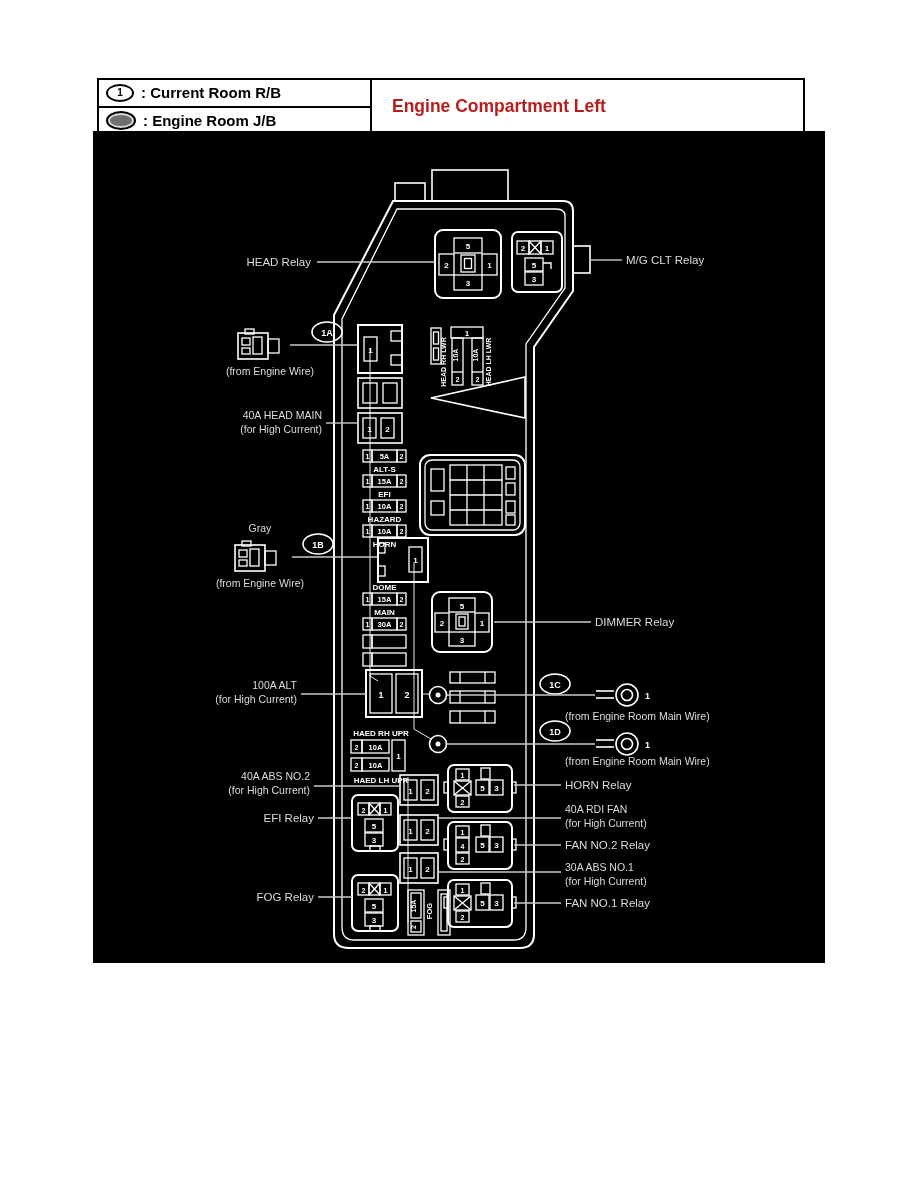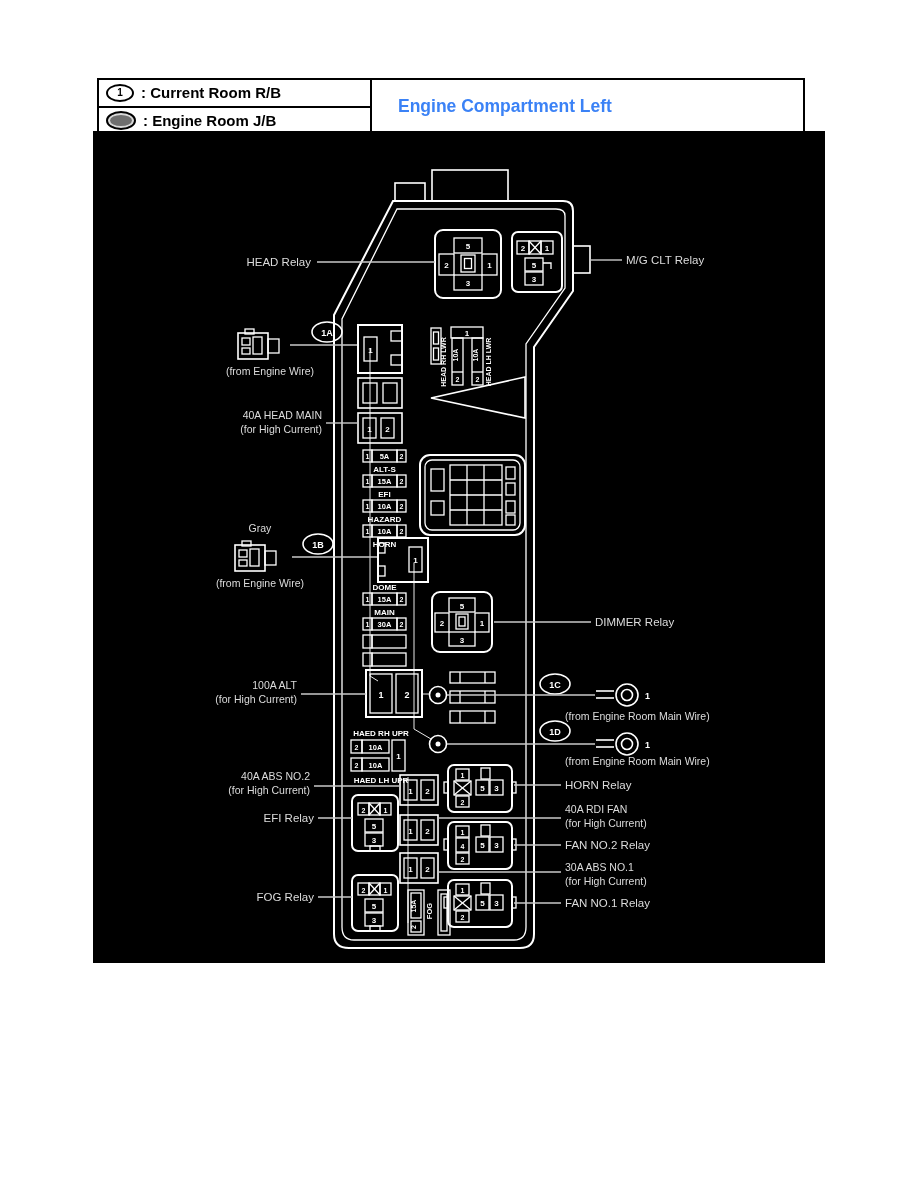--- a/index.html
+++ b/index.html
@@ -9,22 +9,22 @@
        display:flex;background:#fff;}
   .hdr-left{width:271px;border-right:2px solid #000;display:flex;flex-direction:column;}
   .hdr-row{flex:1;display:flex;align-items:center;padding-left:7px;gap:7px;
            font-weight:bold;font-size:15px;color:#000;white-space:nowrap;}
   .hdr-row.second{border-top:2px solid #000;}
   .oval1{width:24px;height:14px;border:2px solid #000;border-radius:50%;
          display:flex;align-items:center;justify-content:center;
          font-size:10px;font-weight:bold;flex:none;}
   .oval2{width:26px;height:15px;border:2px solid #000;border-radius:50%;
          background:#6f6f6f;box-shadow:inset 0 0 0 2px #d9d9d9;flex:none;}
-  .hdr-title{flex:1;display:flex;align-items:center;padding-left:26px;
-             font-weight:bold;font-size:17.5px;color:#3b82f6;}
+  .hdr-title{flex:1;display:flex;align-items:center;padding-left:20px;
+             font-weight:bold;font-size:17.5px;color:#b91c1c;}
   .canvas{position:absolute;left:93px;top:131px;width:732px;height:832px;background:#000;}
   svg text{fill:#fff;font-family:"Liberation Sans",sans-serif;}
   .st{stroke:#fff;fill:none;stroke-width:1.3;}
   .s2{stroke:#fff;fill:none;stroke-width:2;}
   .s15{stroke:#fff;fill:none;stroke-width:1.6;}
   .ldr{stroke:#c9c9c9;stroke-width:1.4;fill:none;}
   .trc{stroke:#e9e9e9;stroke-width:1;fill:none;}
   .t7{font-size:7px;font-weight:bold;}
   .t75{font-size:7.5px;font-weight:bold;}
   .t8{font-size:8px;font-weight:bold;}

